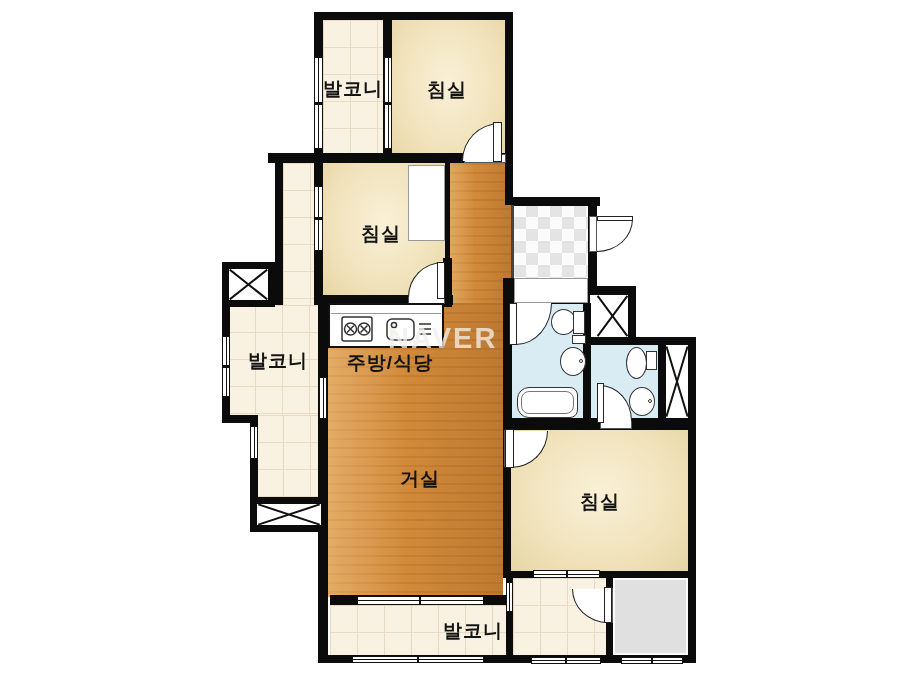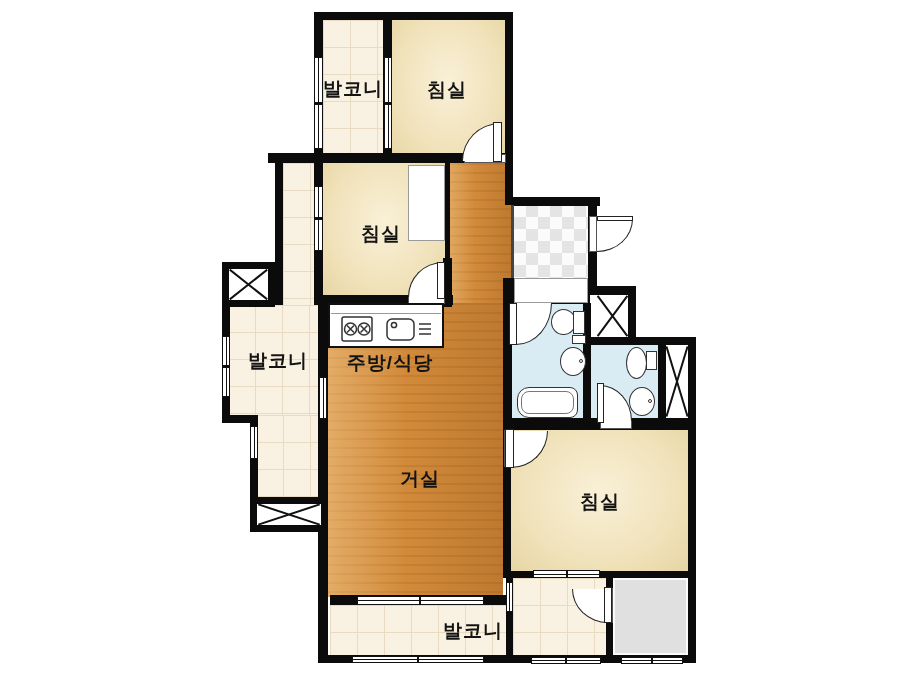--- a/index.html
+++ b/index.html
@@ -209,14 +209,15 @@
 
   <div class="lbl" style="left:353px;top:89px;">발코니</div>
   <div class="lbl" style="left:447px;top:90px;">침실</div>
   <div class="lbl" style="left:381px;top:234px;">침실</div>
   <div class="lbl" style="left:278px;top:361px;">발코니</div>
   <div class="lbl" style="left:390px;top:363px;">주방/식당</div>
   <div class="lbl" style="left:420px;top:479px;">거실</div>
   <div class="lbl" style="left:600px;top:502px;">침실</div>
   <div class="lbl" style="left:473px;top:631px;">발코니</div>
 
+  <div class="wm" style="left:388px;top:322px;">NAVER</div>
 
 </div>
 
 </body></html>

